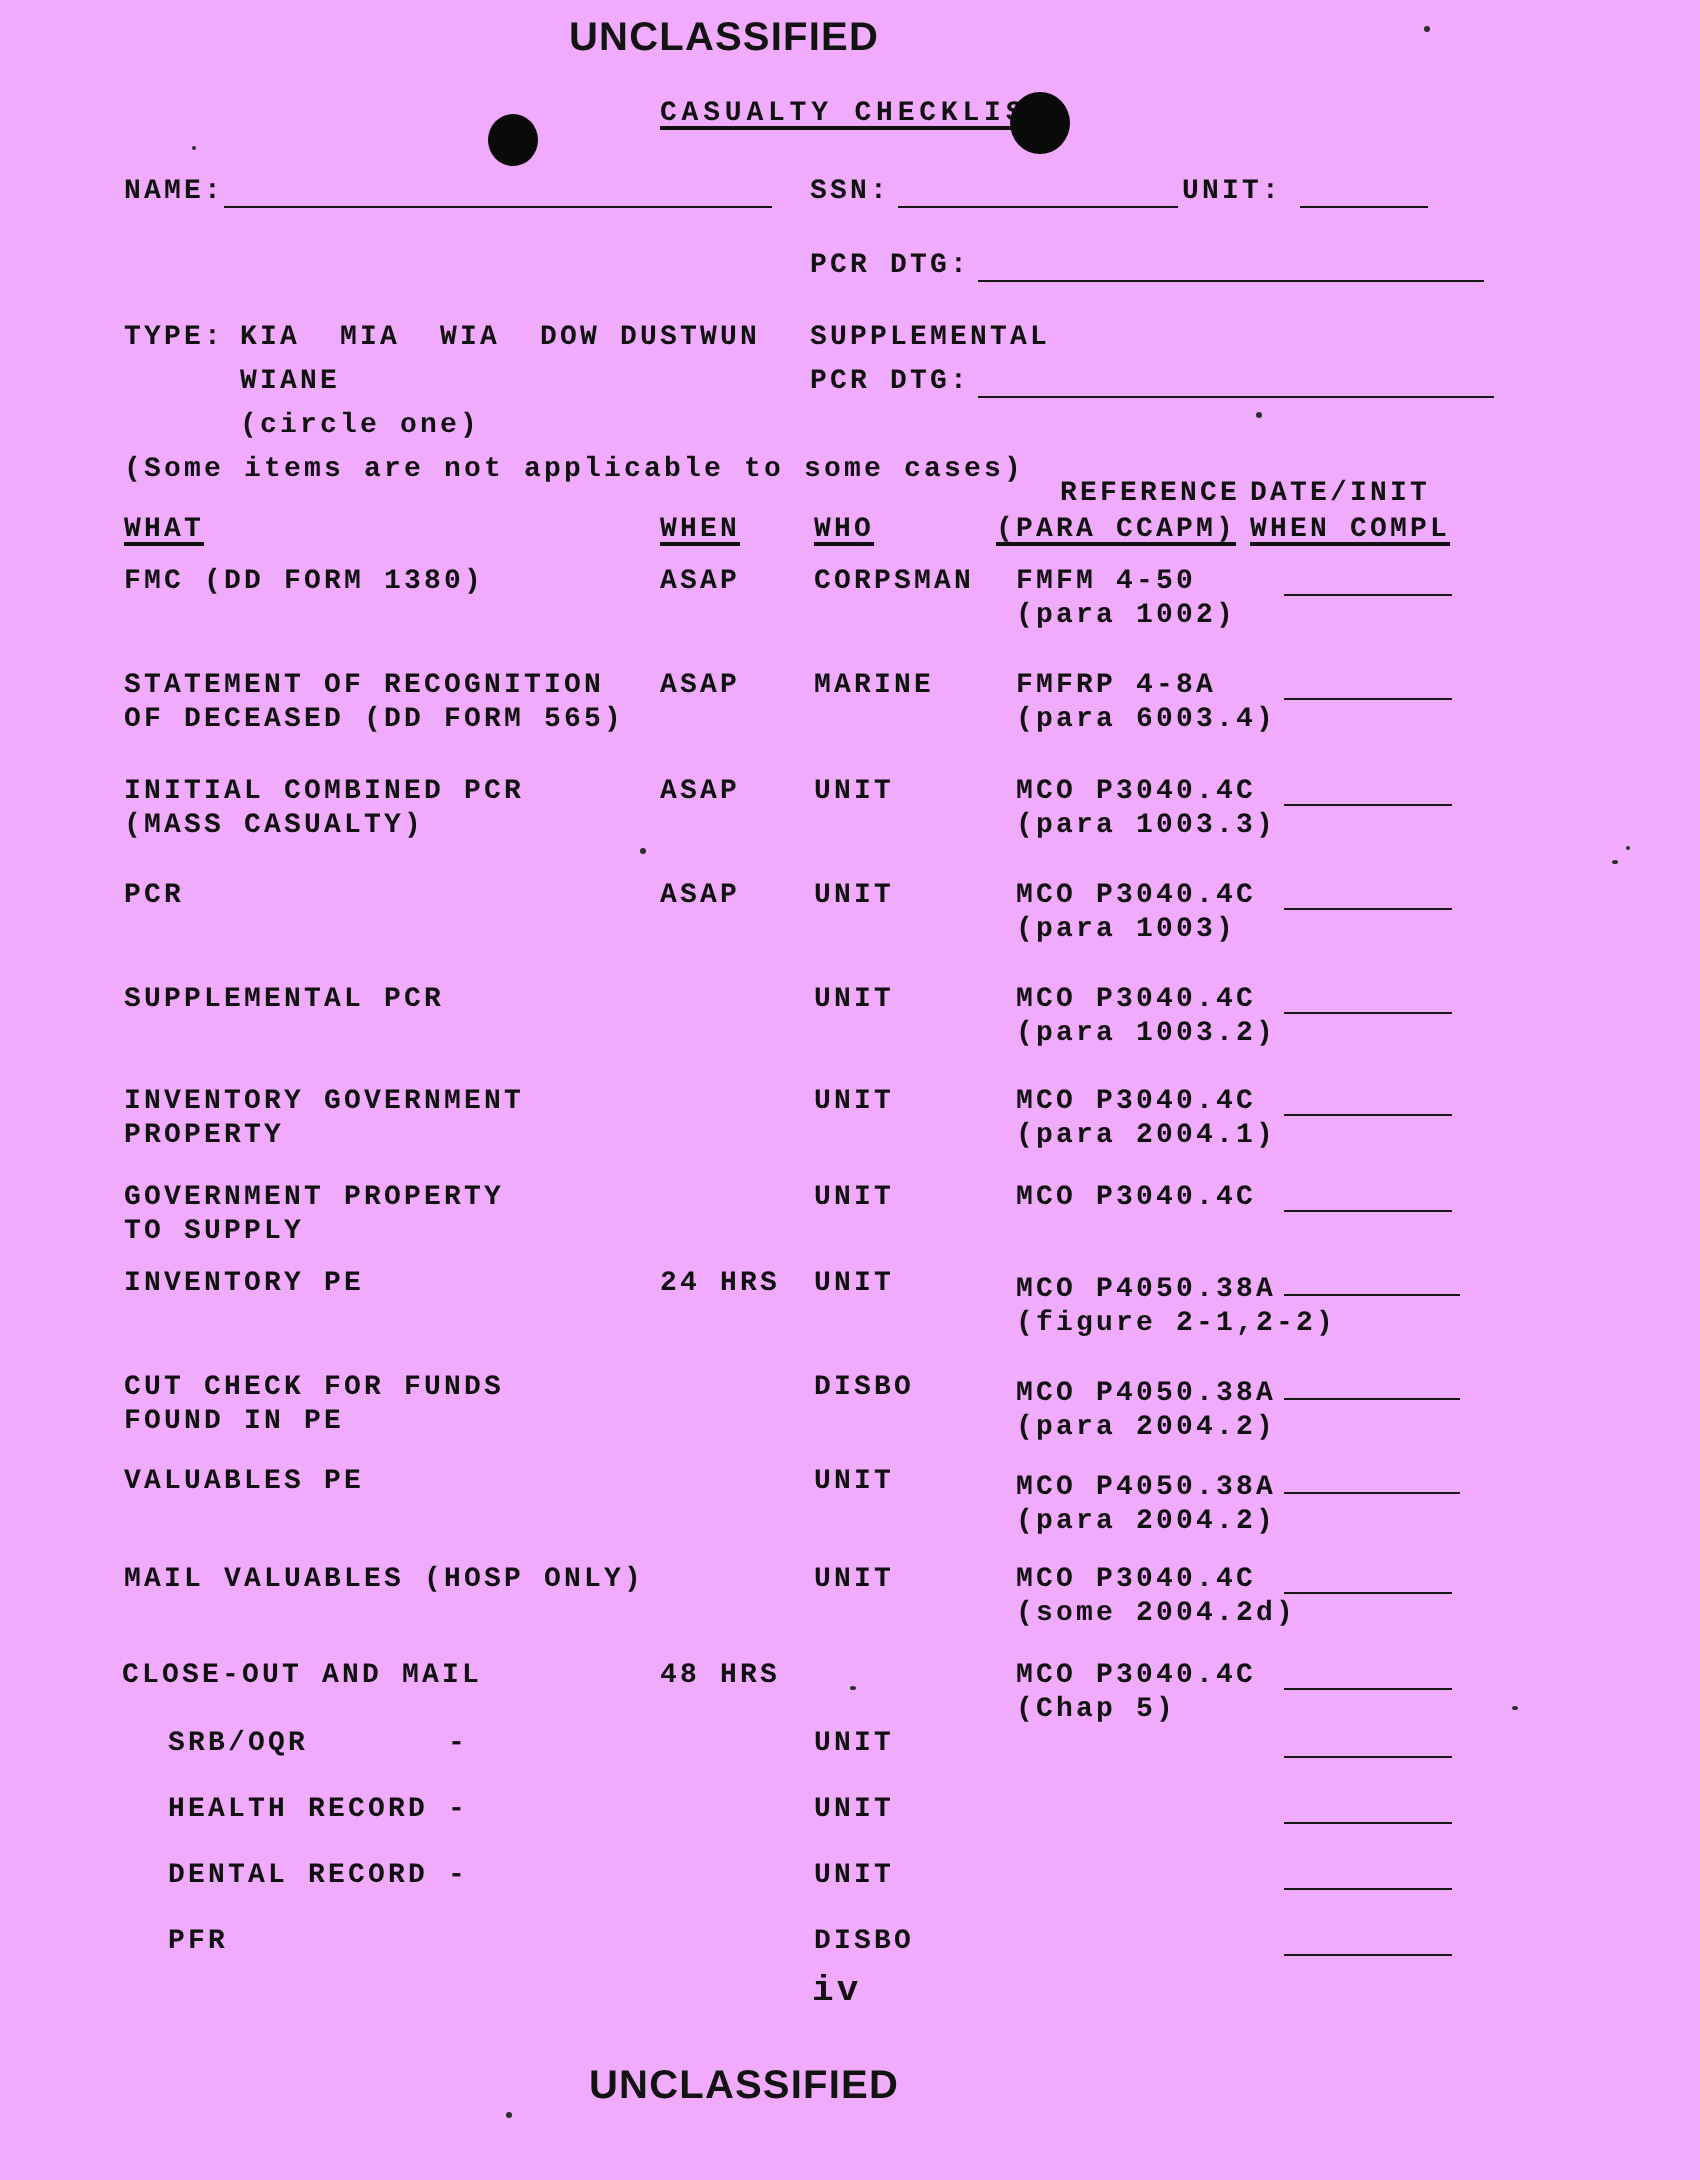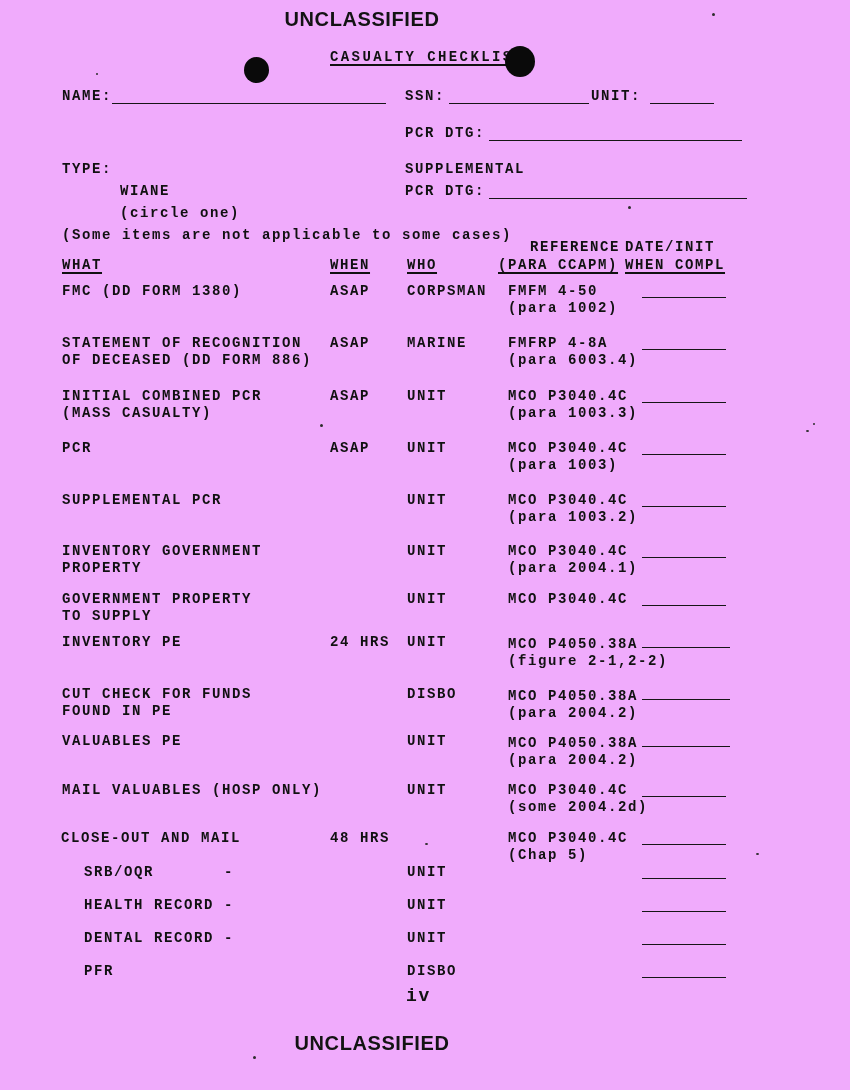--- a/index.html
+++ b/index.html
@@ -45,20 +45,21 @@
   <div class="blank" style="left:112px;top:103px;width:274px;"></div>
   <div class="abs tw" style="top:88px;left:405px;">SSN:</div>
   <div class="blank" style="left:449px;top:103px;width:140px;"></div>
   <div class="abs tw" style="top:88px;left:591px;">UNIT:</div>
   <div class="blank" style="left:650px;top:103px;width:64px;"></div>
 
   <div class="abs tw" style="top:125px;left:405px;">PCR DTG:</div>
   <div class="blank" style="left:489px;top:140px;width:253px;"></div>
 
   <div class="abs tw" style="top:161px;left:62px;">TYPE:</div>
+  <div class="abs tw" style="top:161px;left:120px;">KIA  MIA  WIA  DOW DUSTWUN</div>
   <div class="abs tw" style="top:161px;left:405px;">SUPPLEMENTAL</div>
   <div class="abs tw" style="top:183px;left:120px;">WIANE</div>
   <div class="abs tw" style="top:183px;left:405px;">PCR DTG:</div>
   <div class="blank" style="left:489px;top:198px;width:258px;"></div>
   <div class="abs tw" style="top:205px;left:120px;">(circle one)</div>
 
   <div class="abs tw" style="top:227px;left:62px;">(Some items are not applicable to some cases)</div>
 
   <div class="abs tw" style="top:239px;left:530px;">REFERENCE</div>
   <div class="abs tw" style="top:239px;left:625px;">DATE/INIT</div>
@@ -70,21 +71,21 @@
 
   <div>
       <div class="row" style="top: 283px;">
         <div class="cell tw" style="left: 62px;"><div>FMC (DD FORM 1380)</div></div>
         <div class="cell tw" style="left: 330px;">ASAP</div>
         <div class="cell tw" style="left: 407px;">CORPSMAN</div>
         <div class="cell tw" style="left: 508px;"><div><span>FMFM 4-50</span></div><div><span>(para 1002)</span></div></div>
         <div class="blank" style="left: 642px; top: 14px; width: 84px;"></div>
       </div>
       <div class="row" style="top: 335px;">
-        <div class="cell tw" style="left: 62px;"><div>STATEMENT OF RECOGNITION</div><div>OF DECEASED (DD FORM 886)</div></div>
+        <div class="cell tw" style="left: 62px;"><div>STATEMENT OF RECOGNITION</div><div>OF DECEASED (DD FORM 565)</div></div>
         <div class="cell tw" style="left: 330px;">ASAP</div>
         <div class="cell tw" style="left: 407px;">MARINE</div>
         <div class="cell tw" style="left: 508px;"><div><span>FMFRP 4-8A</span></div><div><span>(para 6003.4)</span></div></div>
         <div class="blank" style="left: 642px; top: 14px; width: 84px;"></div>
       </div>
       <div class="row" style="top: 388px;">
         <div class="cell tw" style="left: 62px;"><div>INITIAL COMBINED PCR</div><div>(MASS CASUALTY)</div></div>
         <div class="cell tw" style="left: 330px;">ASAP</div>
         <div class="cell tw" style="left: 407px;">UNIT</div>
         <div class="cell tw" style="left: 508px;"><div><span>MCO P3040.4C</span></div><div><span>(para 1003.3)</span></div></div>

